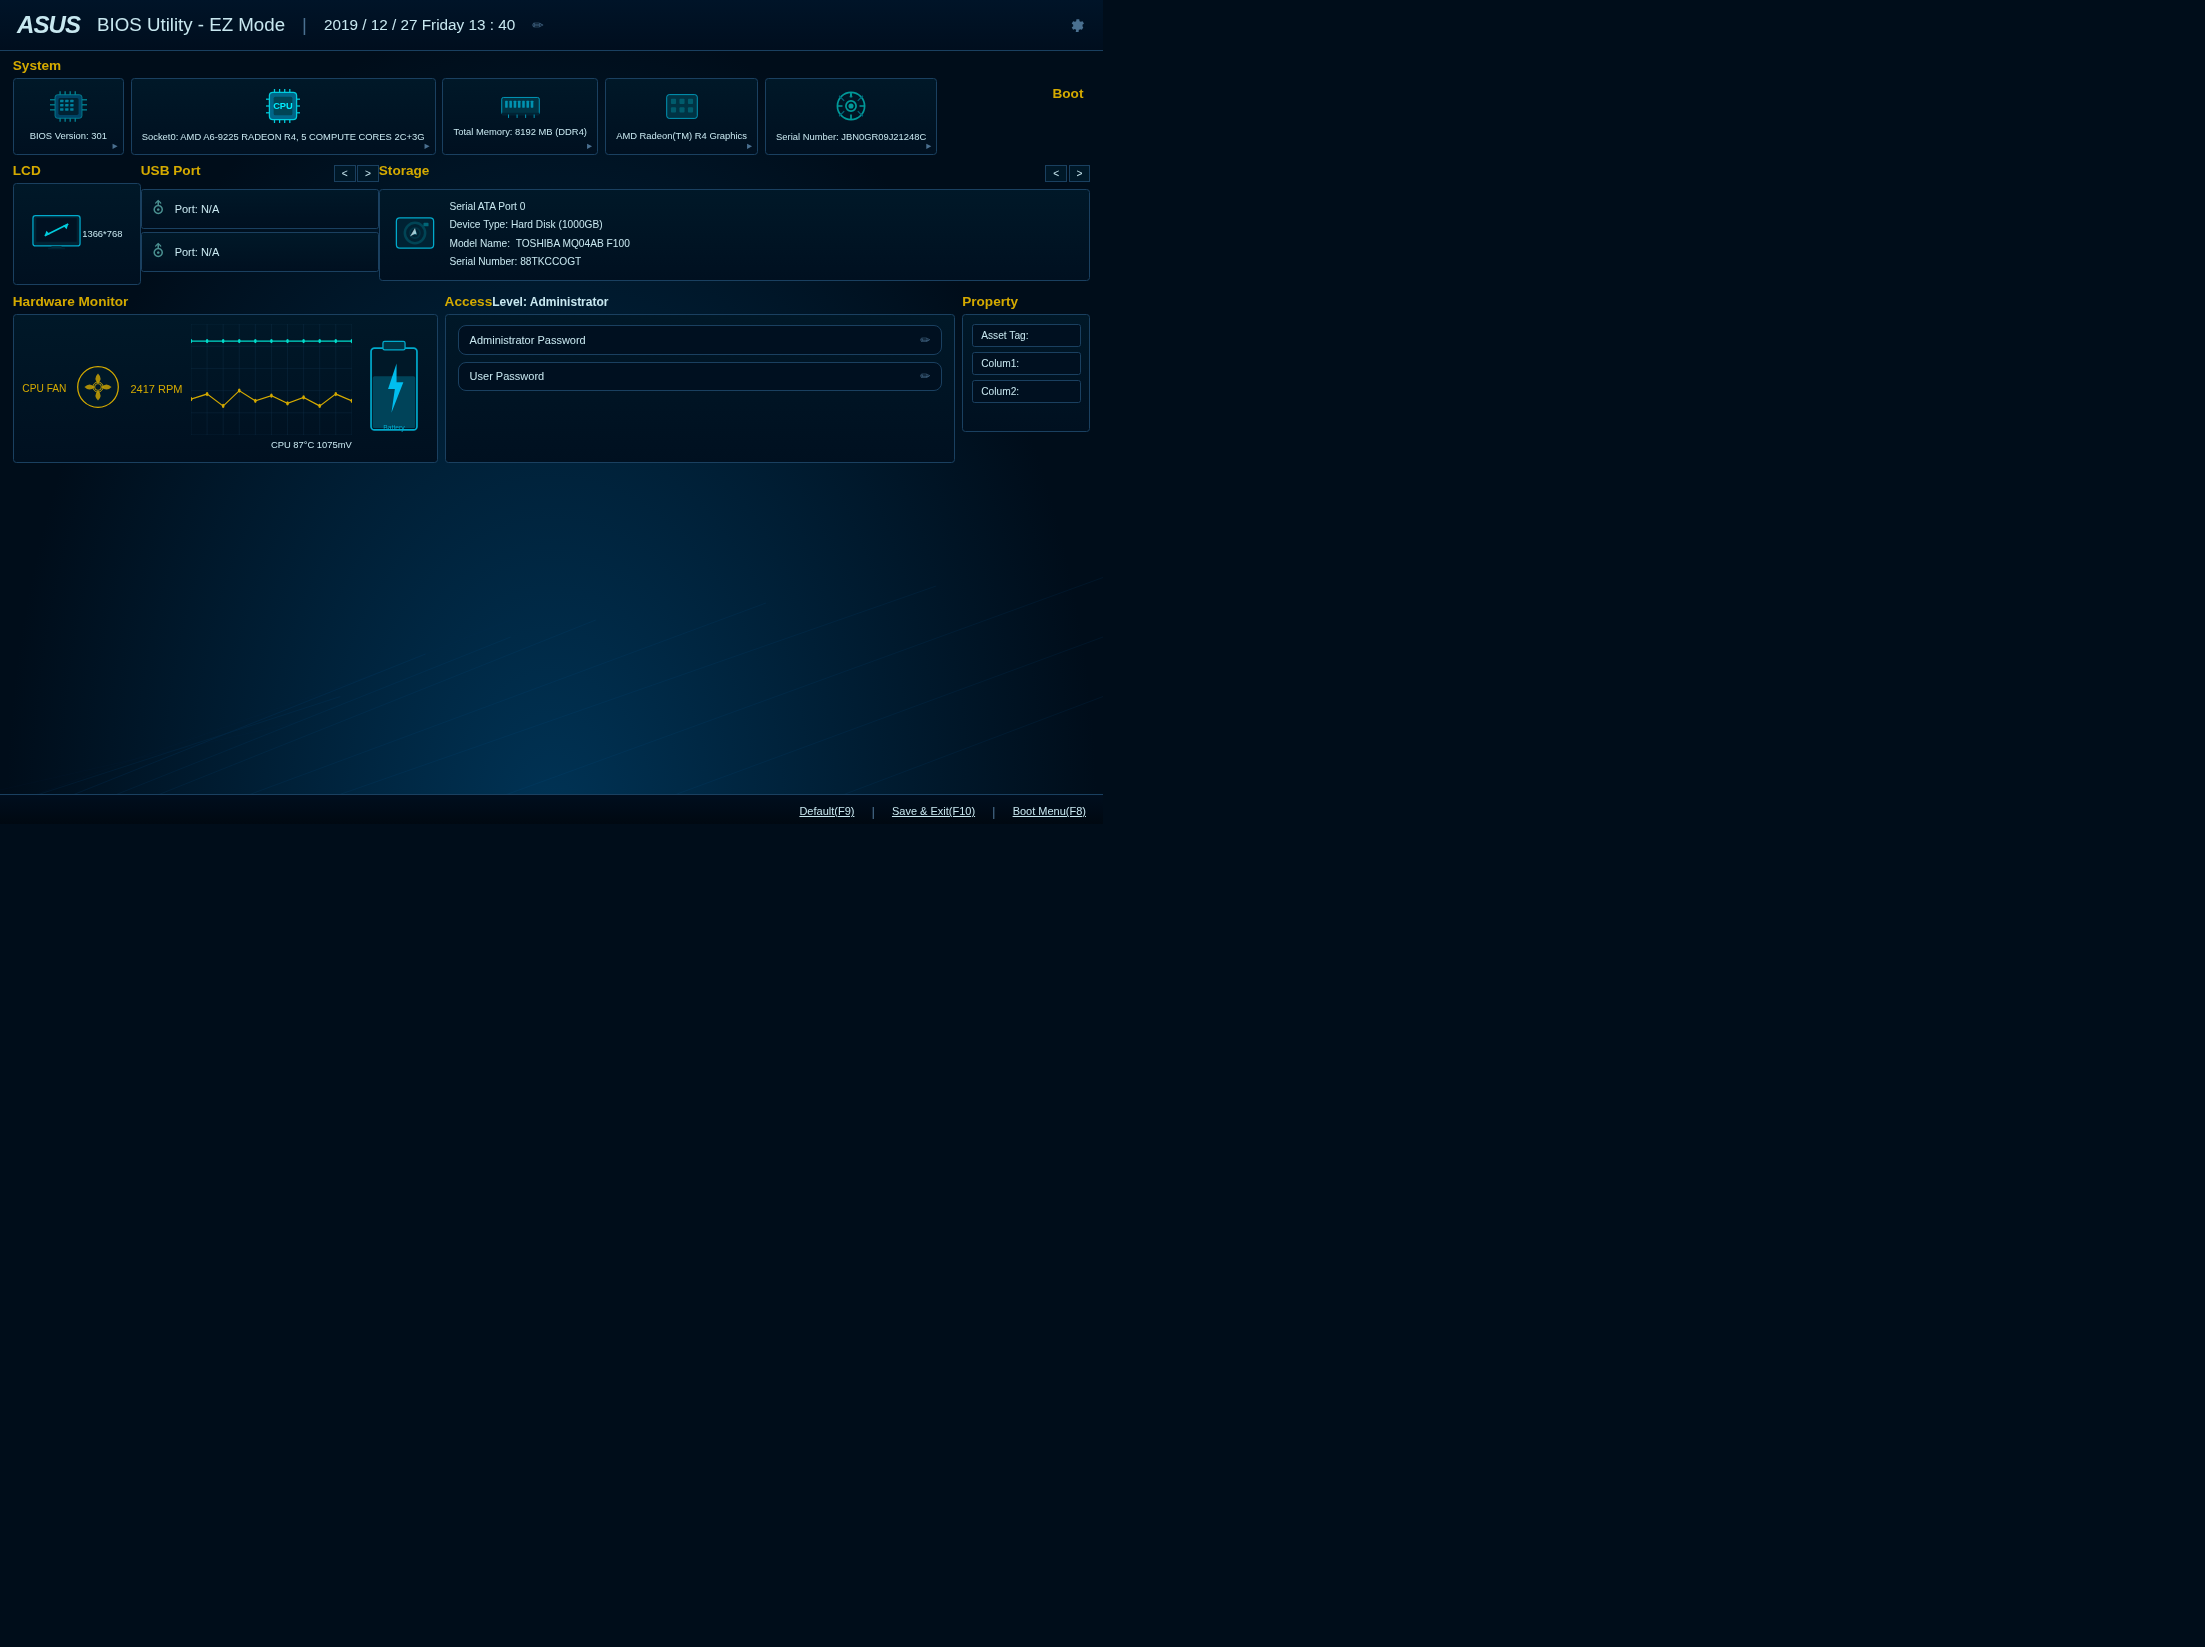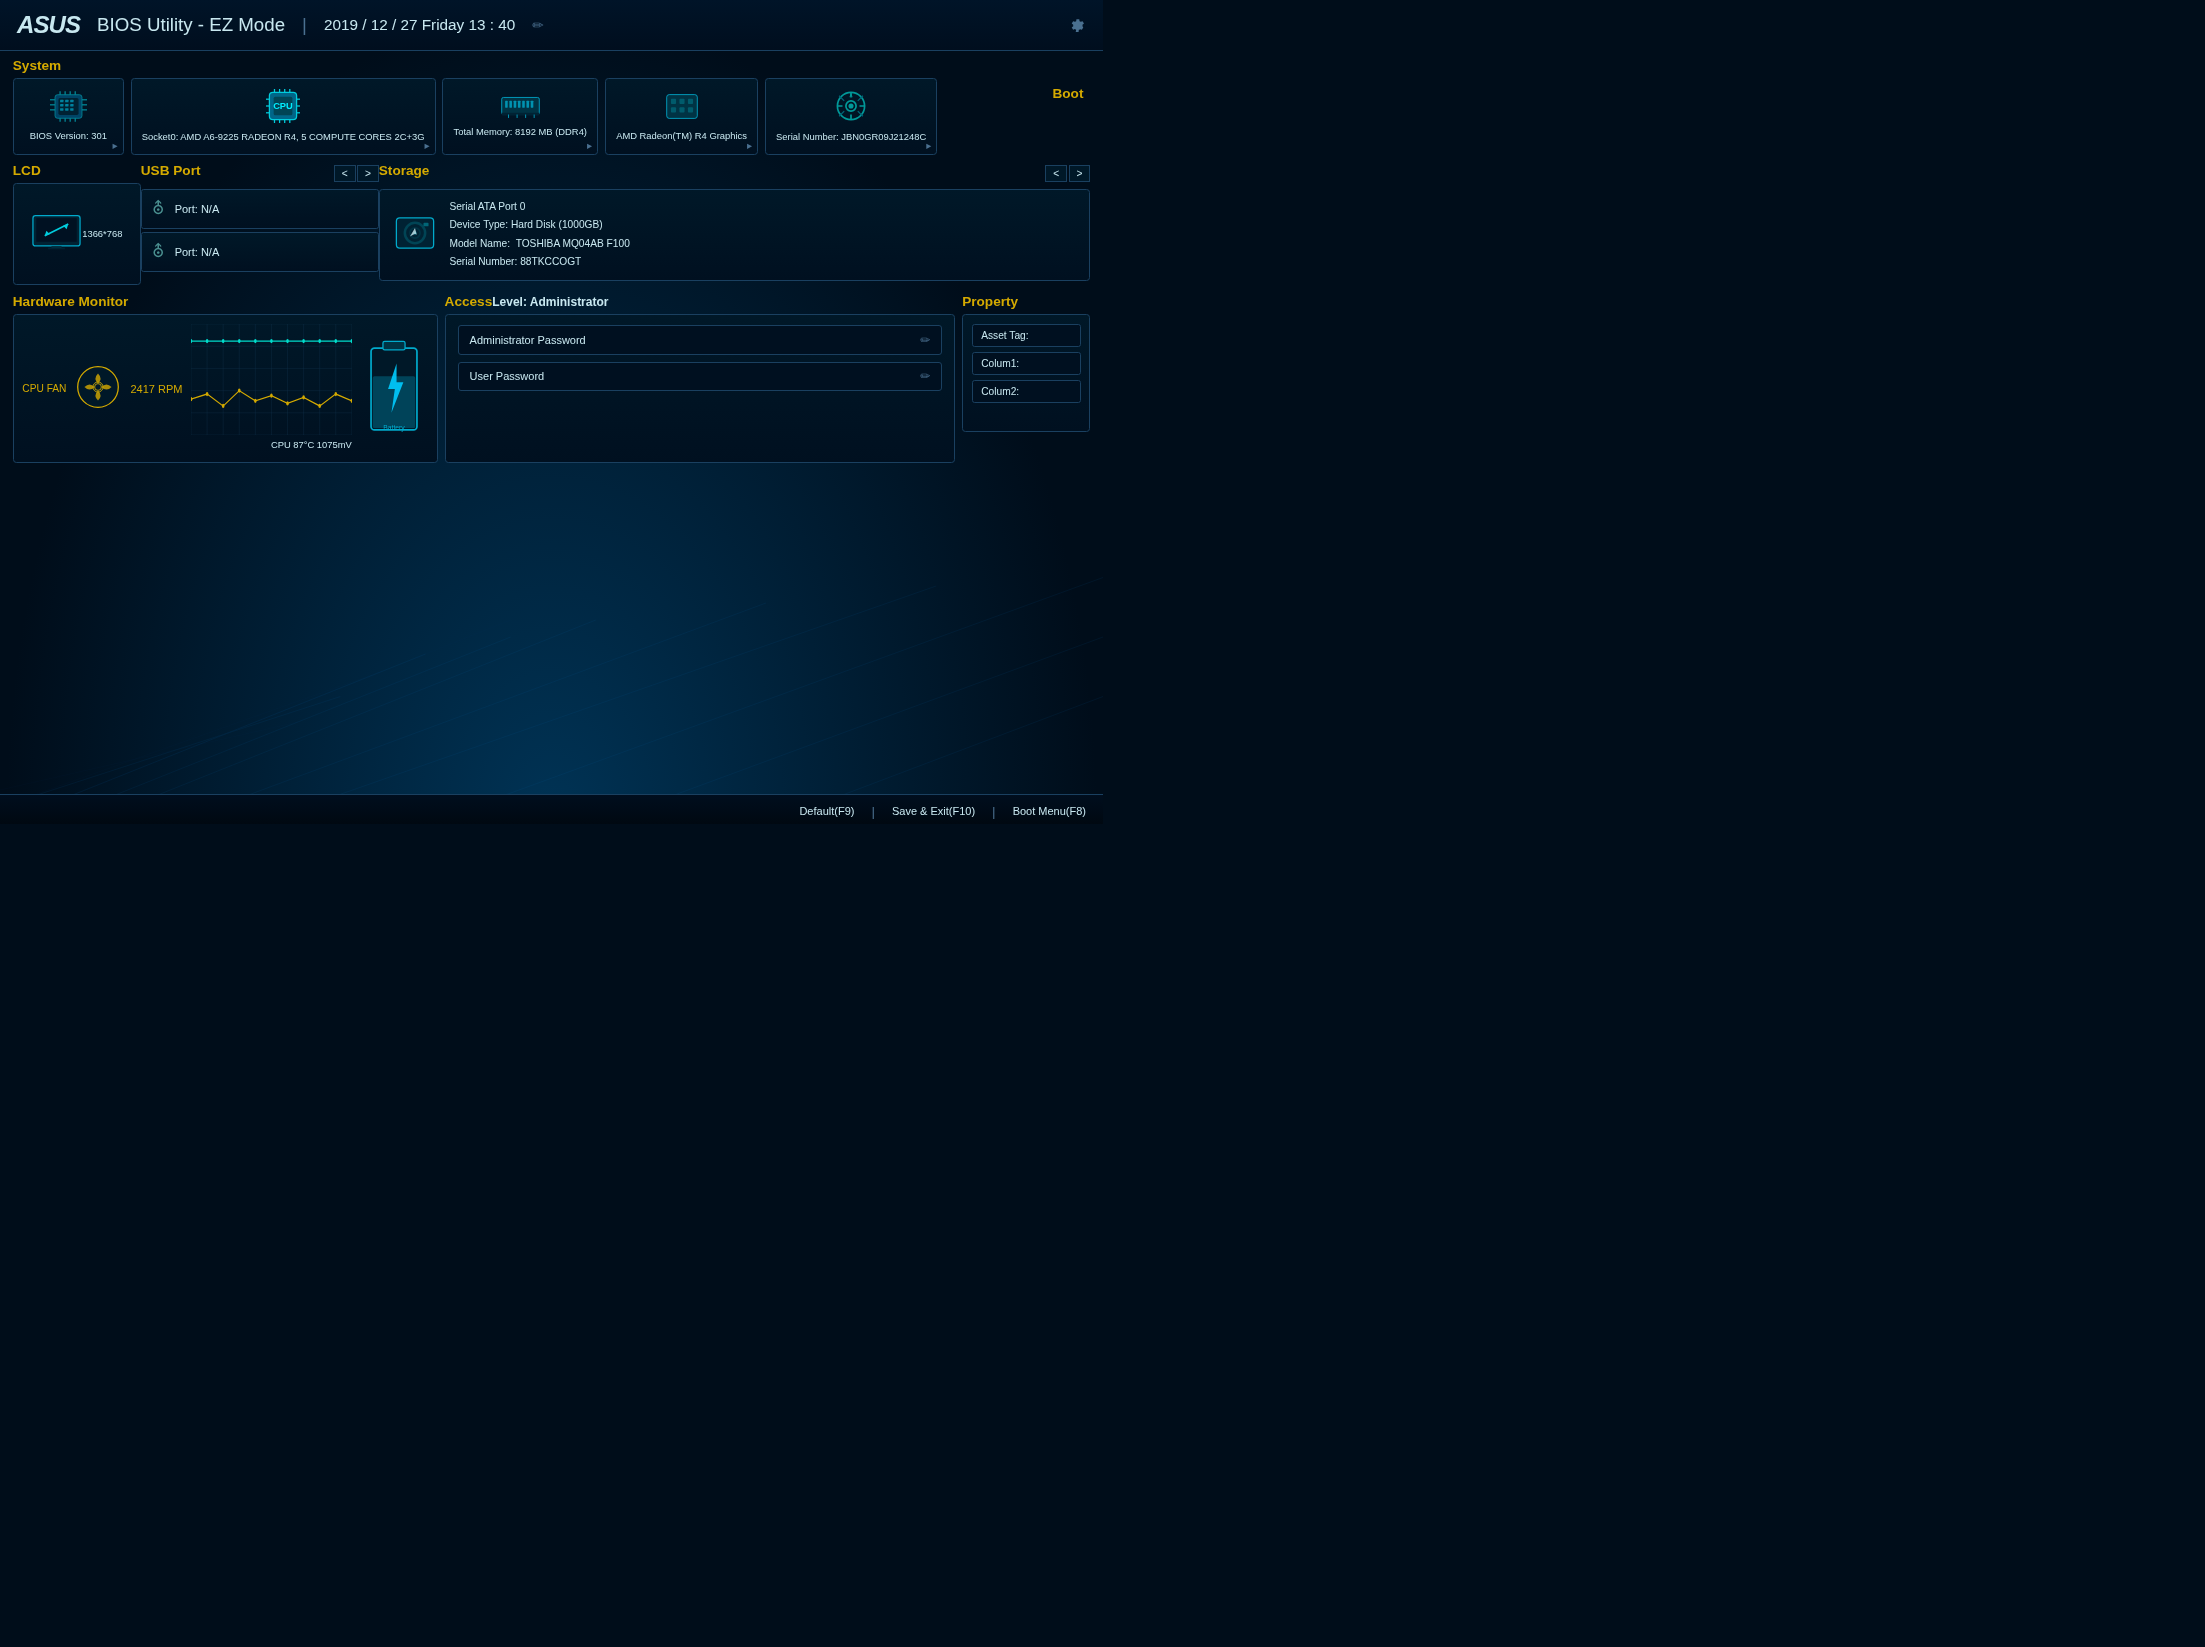--- a/index.html
+++ b/index.html
@@ -331,21 +331,21 @@
       background: linear-gradient(180deg, #001828 0%, #001020 100%);
       border: 0.9px solid #1a4060;
       border-radius: 3.4px;
       padding: 10.2px 12.8px;
       height: 149px;
     }
 
     .password-field {
       background: #001020;
       border: 0.9px solid #1a4060;
-      border-radius: 3px;
+      border-radius: 8px;
       padding: 6.8px 10.2px;
       display: flex;
       justify-content: space-between;
       align-items: center;
       margin-bottom: 6.8px;
       cursor: pointer;
     }
 
     .password-field-text {
       font-size: 11px;
@@ -385,20 +385,21 @@
       position: relative;
       z-index: 10;
       height: 30px;
       background: linear-gradient(180deg, #000e1e 0%, #000810 100%);
       border-top: 0.9px solid #1a4060;
       display: flex;
       align-items: center;
       justify-content: flex-end;
       padding: 16px 17px;
       gap: 17px;
+      text-decoration: underline;
     }
 
     .footer-btn {
       color: #c8e8f0;
       font-size: 11px;
       cursor: pointer;
     }
 
     .footer-divider {
       color: #4a7090;

